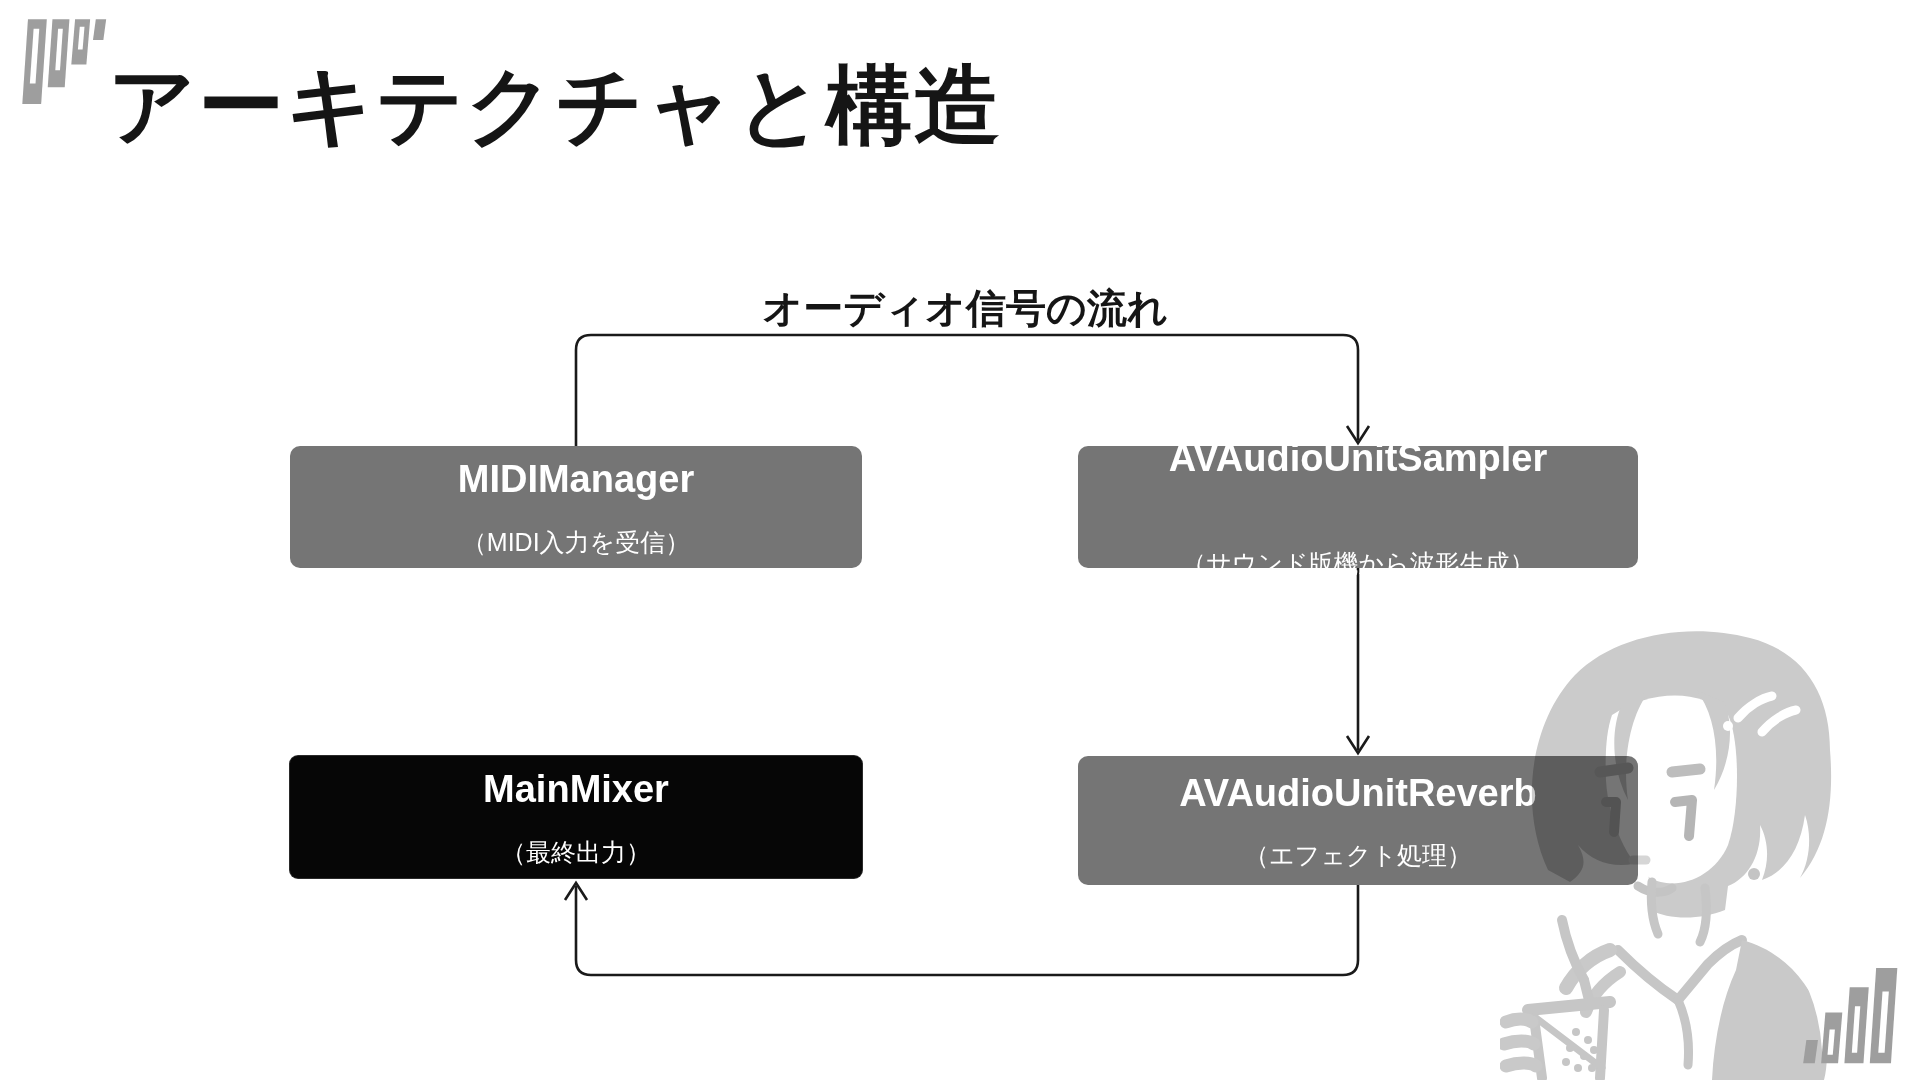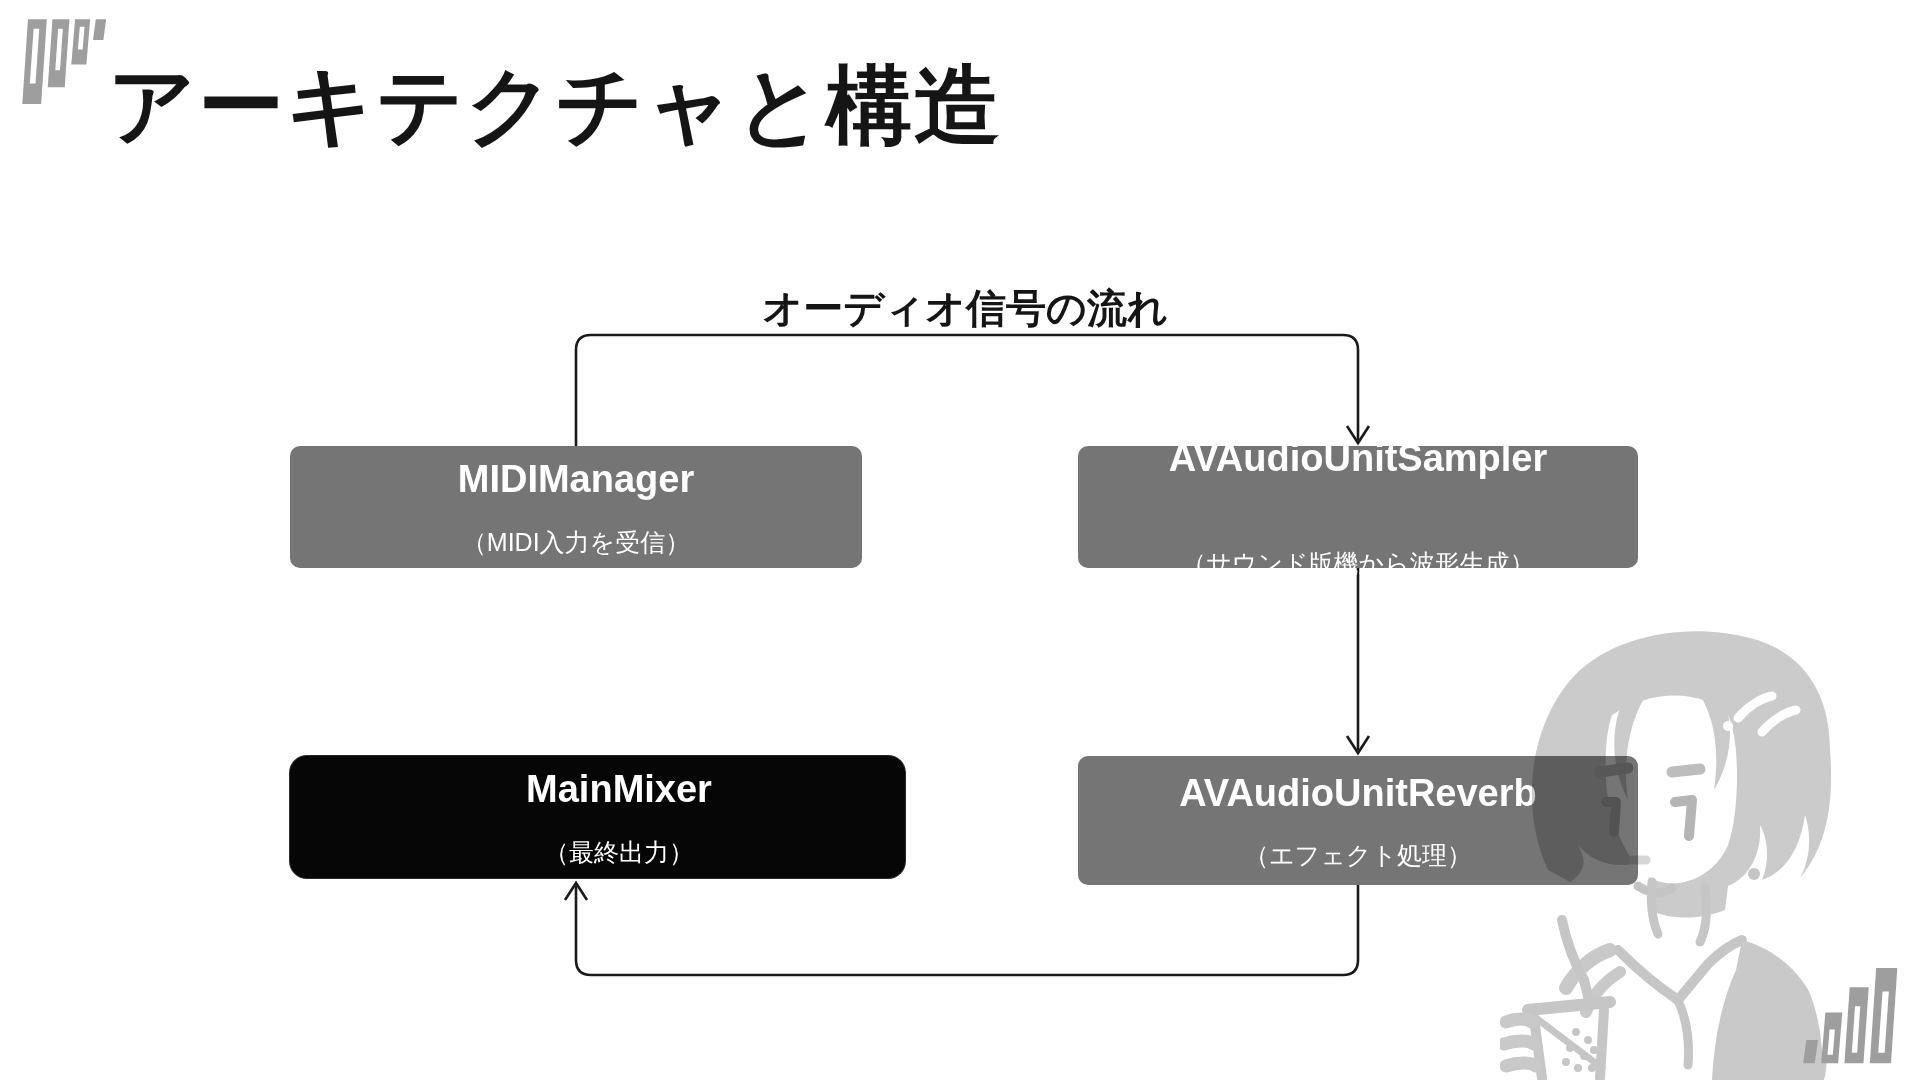--- a/index.html
+++ b/index.html
@@ -27,21 +27,21 @@
   .connectors{position:absolute;left:0;top:0;width:1920px;height:1080px;z-index:1;}
   .connectors path{fill:none;stroke:#1a1a1a;stroke-width:2.6px;}
 
   
   .node{
     position:absolute;z-index:2;
     display:flex;flex-direction:column;align-items:center;justify-content:center;
     border-radius:10px;color:#ffffff;text-align:center;
   }
   .node-gray{background:#757575;}
-  .node-black{background:#060606;border-radius:17px;box-shadow:0 0 0 1px #2a2a2a;padding-left:43px;}
+  .node-black{background:#060606;border-radius:8px;box-shadow:0 0 0 1px #2a2a2a;}
   .node-label{font-size:38px;font-weight:700;line-height:1.2;}
   .node-black .node-label{font-weight:700;}
   .node-sublabel{font-size:25px;font-weight:400;margin-top:24px;line-height:1.2;}
   .node-midi   {left:290px; top:446px; width:572px; height:122px;}
   .node-sampler{left:1078px;top:446px; width:560px; height:122px;gap:43px;}
   .node-mixer  {left:290px; top:756px; width:572px; height:122px;}
   .node-reverb {left:1078px;top:756px; width:560px; height:129px;text-align:right;}
 
   
   .logo-top-left{position:absolute;left:12px;top:8px;width:96px;height:98px;z-index:4;}

